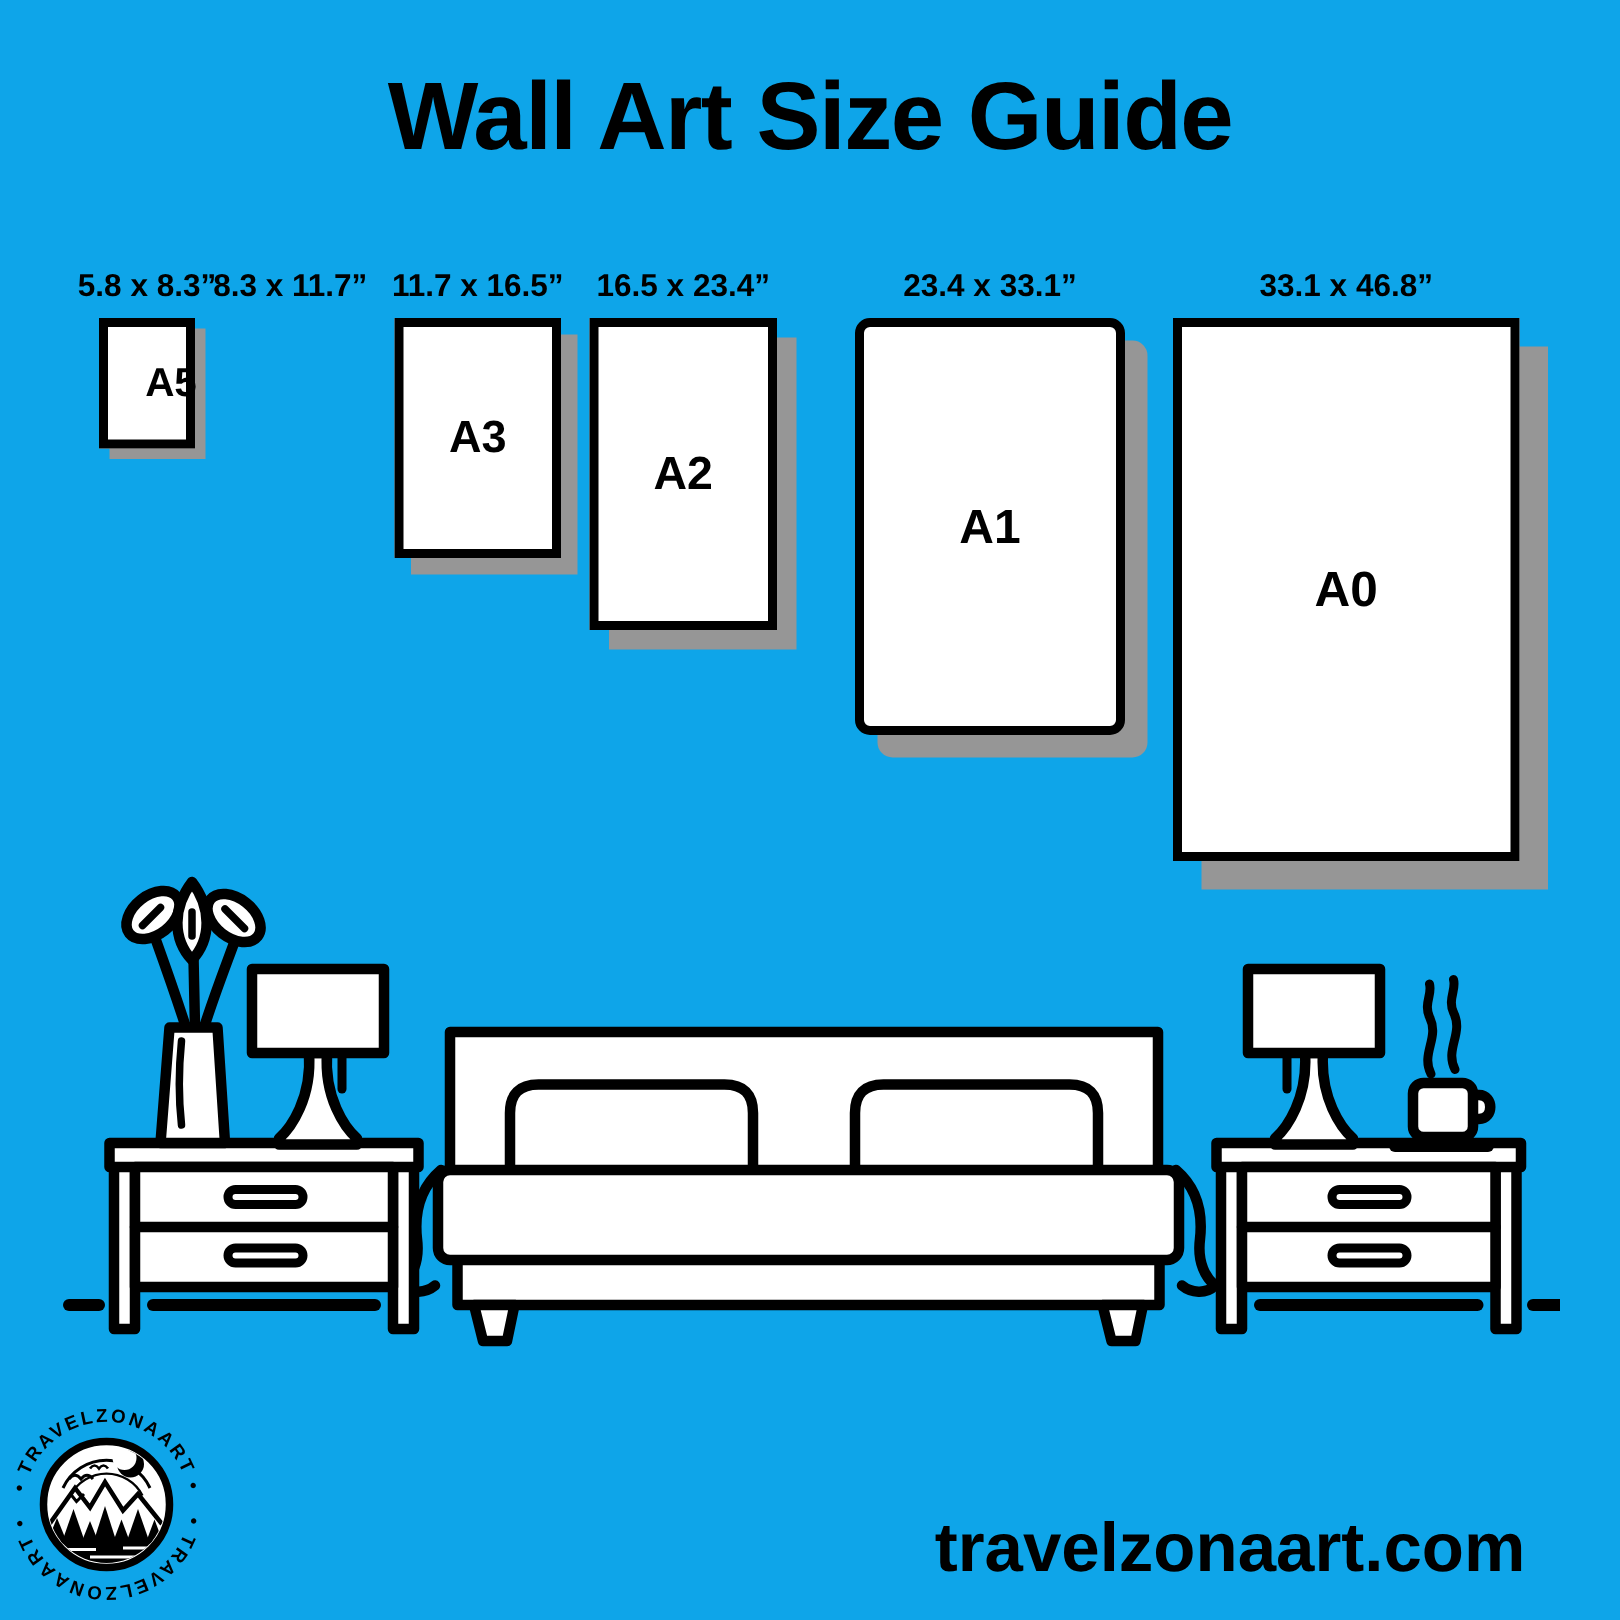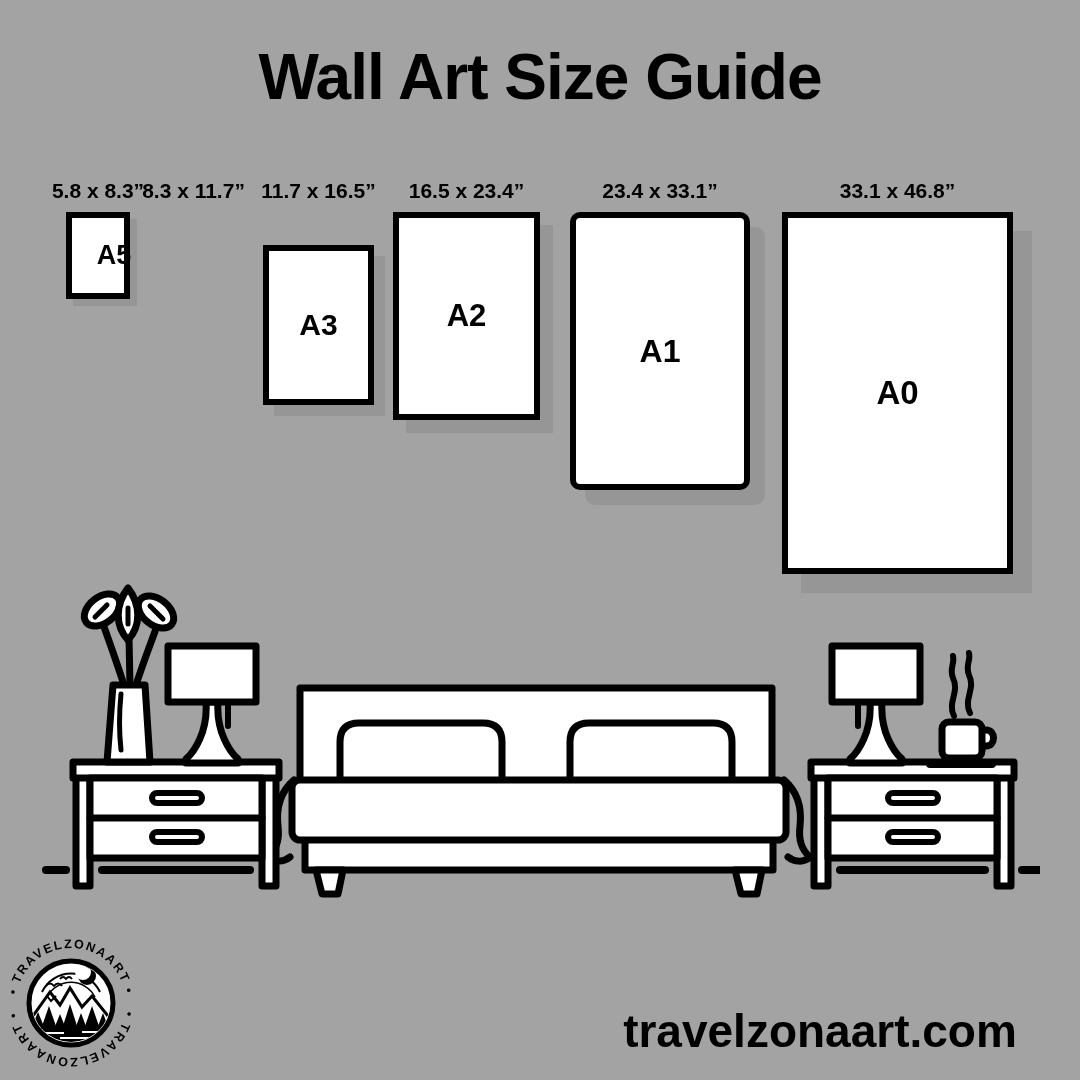--- a/index.html
+++ b/index.html
@@ -1,37 +1,37 @@
 <!DOCTYPE html>
 <html><head>
 <meta charset="utf-8">
 <style>
   html,body { margin:0; padding:0; background:#fff; }
   .page {
-    position:relative; width:1080px; height:1080px; background:#a3a3a3;
+    position:relative; width:1080px; height:1080px; background:#0ea5e9;
     font-family:"Liberation Sans", sans-serif; color:#000; overflow:hidden;
   }
   .title {
     position:absolute; top:40px; left:0; width:1080px;
     text-align:center; font-size:64px; font-weight:bold; letter-spacing:-1px;
   }
   
   .sz { position:absolute; top:166px; }
   .sz .dim {
     height:37px; display:flex; align-items:flex-end; justify-content:center;
     padding-bottom:9px; font-weight:bold; font-size:21px; white-space:nowrap;
   }
   .sz .paper {
     border:6px solid #000; background:#fff; box-sizing:border-box;
     display:flex; align-items:center; justify-content:center; font-weight:bold;
   }
   #sz-a5 { left:66px;  width:64px;  } #sz-a5 .paper { height:87px;  box-shadow:7px 7px 0 #969696;   font-size:27px;padding-left:32px; }
   #sz-a4 { left:156px; width:75px;  } #sz-a4 .paper { height:110px; box-shadow:9px 9px 0 #969696;   font-size:29px; }
-  #sz-a3 { left:263px; width:111px; } #sz-a3 .paper { height:160px; box-shadow:11px 11px 0 #969696; font-size:30px;margin-top:33px; }
-  #sz-a2 { left:393px; width:147px; } #sz-a2 .paper { height:208px; box-shadow:13px 13px 0 #969696; font-size:31px; }
+  #sz-a3 { left:263px; width:111px; } #sz-a3 .paper { height:160px; box-shadow:11px 11px 0 #969696; font-size:30px; }
+  #sz-a2 { left:393px; width:125px; } #sz-a2 .paper { height:208px; box-shadow:13px 13px 0 #969696; font-size:31px; }
   #sz-a1 { left:570px; width:180px; } #sz-a1 .paper { height:278px; box-shadow:15px 15px 0 #969696; font-size:32px;border-radius:10px; }
   #sz-a0 { left:782px; width:231px; } #sz-a0 .paper { height:362px; box-shadow:19px 19px 0 #969696; font-size:33px; }
   
   .scene { position:absolute; left:40px; top:580px; }
   
   .logo { position:absolute; left:2px; top:928px; }
   .website {
     position:absolute; left:600px; top:1004px; width:440px;
     text-align:center; font-size:46px; font-weight:bold;
   }

